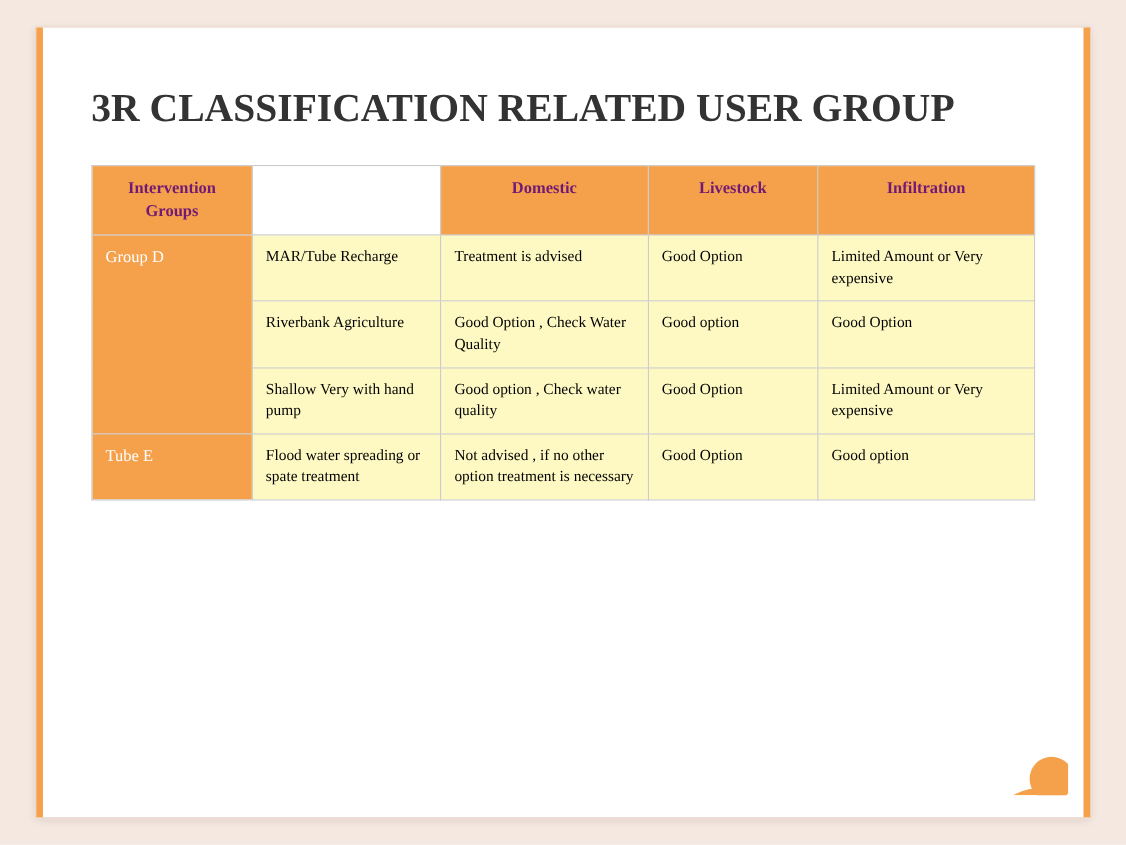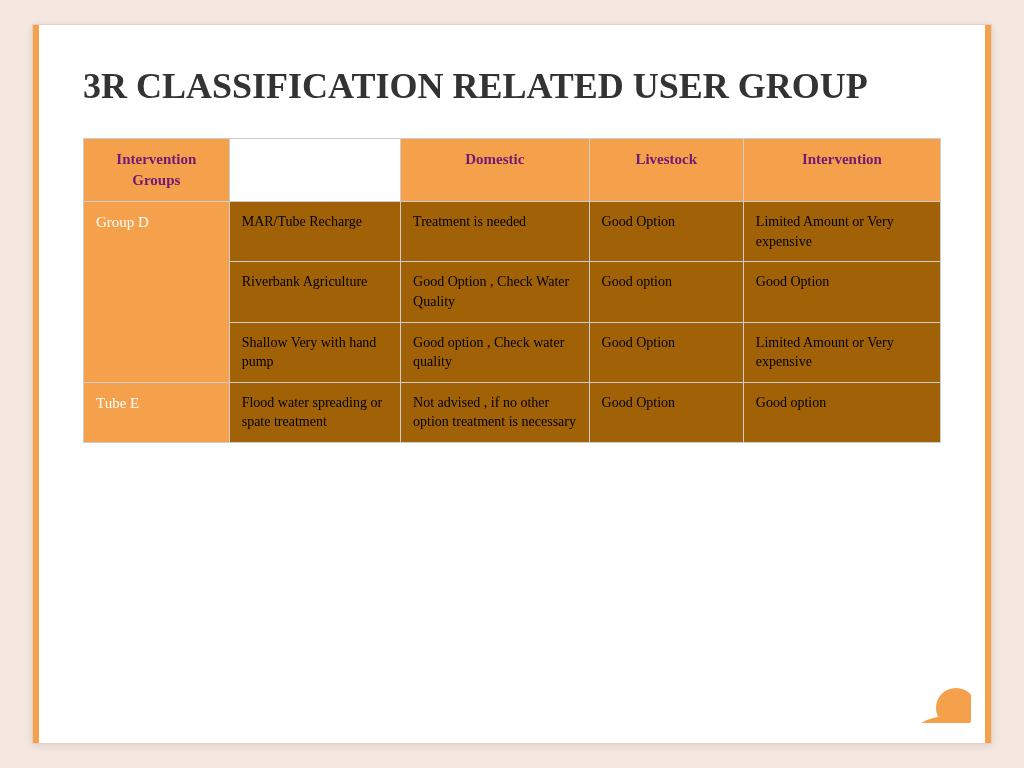--- a/index.html
+++ b/index.html
@@ -11,21 +11,21 @@
       justify-content: center;
       align-items: center;
       min-height: 100vh;
       padding: 20px;
     }
 
     .slide-container {
       background: #ffffff;
       width: 960px;
       min-height: 720px;
-      padding: 40px 50px 50px 50px;
+      padding: 52px 50px 50px 50px;
       position: relative;
       border: 1px solid #e8cfc0;
       box-shadow: 0 2px 8px rgba(0,0,0,0.1);
     }
 
     .page-title {
       font-size: 36px;
       font-weight: bold;
       color: #333;
       margin-bottom: 30px;
@@ -68,21 +68,21 @@
     .group-label {
       background-color: #f5a04a;
       color: #ffffff;
       font-weight: normal;
       font-size: 15px;
       vertical-align: top;
     }
 
     
     .data-row td {
-      background-color: #a16207;
+      background-color: #fef9c3;
     }
 
     .data-row td.group-label {
       background-color: #f5a04a;
     }
 
     
     .empty-header {
       background-color: #ffffff !important;
       border: 1px solid #ccc !important;
@@ -130,29 +130,29 @@
 <div class="slide-container">
   <h1 class="page-title">3R CLASSIFICATION RELATED USER GROUP</h1>
 
   <table>
     <thead>
       <tr class="header-row">
         <th style="width:17%;">Intervention Groups</th>
         <th style="width:20%;" class="empty-header"></th>
         <th style="width:22%;">Domestic</th>
         <th style="width:18%;">Livestock</th>
-        <th style="width:23%;">Intervention</th>
+        <th style="width:23%;">Infiltration</th>
       </tr>
     </thead>
     <tbody>
 
       <tr class="data-row">
         <td class="group-label" rowspan="3">Group D</td>
         <td>MAR/Tube Recharge</td>
-        <td>Treatment is needed</td>
+        <td>Treatment is advised</td>
         <td>Good Option</td>
         <td>Limited Amount or Very expensive</td>
       </tr>
 
       <tr class="data-row">
         <td>Riverbank Agriculture</td>
         <td>Good Option , Check Water Quality</td>
         <td>Good option</td>
         <td>Good Option</td>
       </tr>

